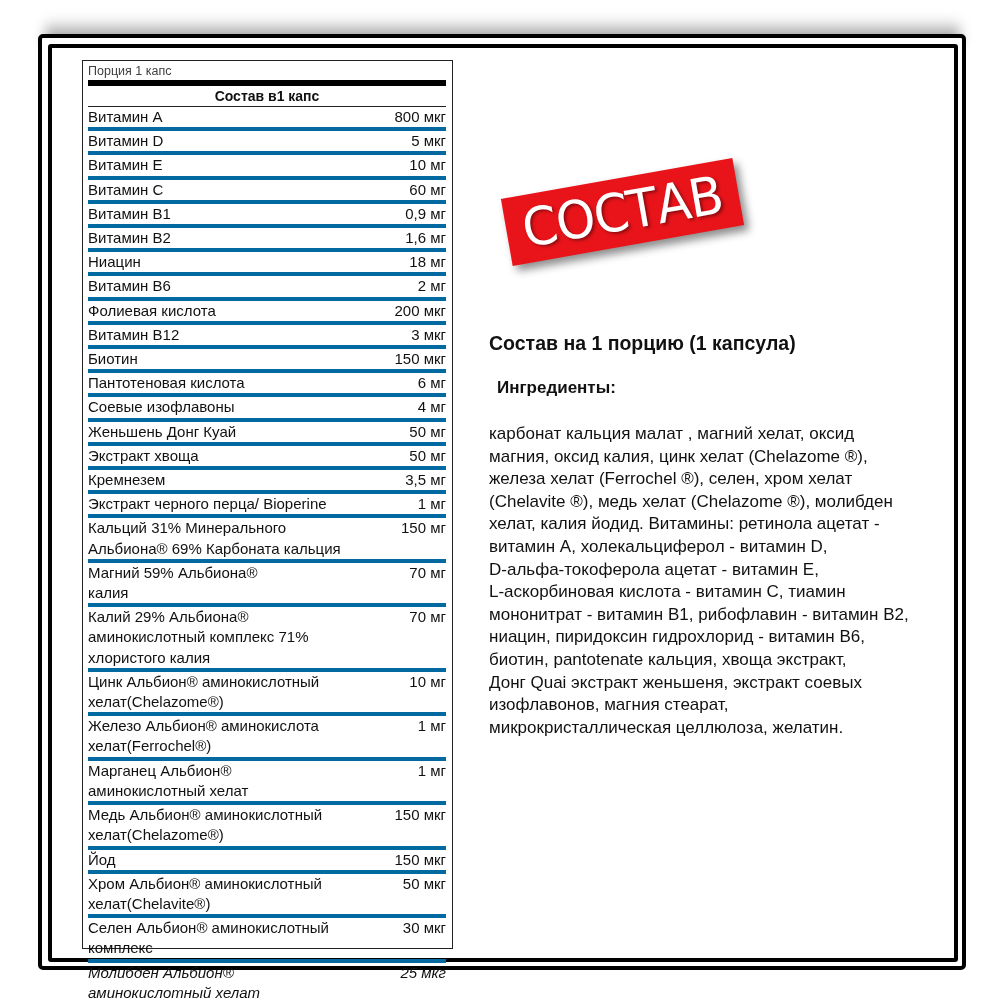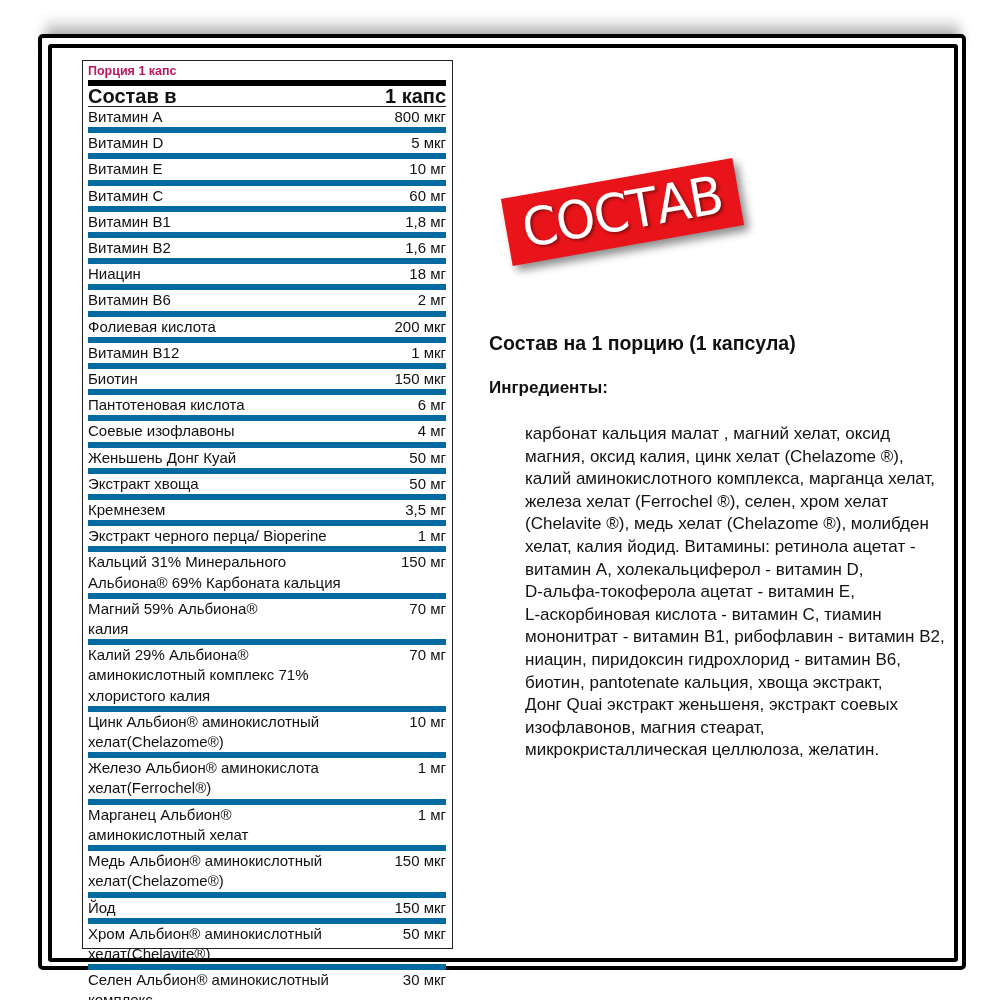--- a/index.html
+++ b/index.html
@@ -7,39 +7,39 @@
          font-family:"Liberation Sans", sans-serif; color:#111; }
   .shadow { position:absolute; left:45px; top:18px; width:915px; height:30px;
             background:linear-gradient(to bottom, rgba(255,255,255,0), rgba(0,0,0,0.55));
             filter:blur(6px); border-radius:8px; }
   .frame-outer { position:absolute; left:38px; top:34px; width:928px; height:936px;
                  border:4px solid #000; border-radius:5px; background:#fff; box-sizing:border-box; }
   .frame-inner { position:absolute; left:6px; top:6px; right:4px; bottom:4px;
                  border:4px solid #000; border-radius:3px; box-sizing:border-box; }
   .table { position:absolute; left:82px; top:60px; width:371px; height:889px;
            border:1.5px solid #222; box-sizing:border-box; padding:0 6px 0 5px; background:#fff; }
-  .serving { font-size:12.5px; color:#be185d; height:16px; line-height:20px; padding-top:0px;font-weight:bold; }
+  .serving { font-size:12.5px; color:#404040; height:16px; line-height:20px; padding-top:0px; }
   .thick { height:6px; background:#000; margin-top:3px; }
-  .hdr { display:flex; justify-content:space-between; font-weight:bold; font-size:20px;
+  .hdr { display:flex; justify-content:center; font-weight:bold; font-size:14px;
          height:20px; line-height:20px; border-bottom:1px solid #222; }
   .row { display:flex; justify-content:space-between; font-size:15px; line-height:20.2px;
-         border-bottom:6px solid #0369a1; }
+         border-bottom:4px solid #0369a1; }
   .row:last-child { border-bottom:none;font-style:italic; }
   .row .name { flex:1; padding-right:8px; }
   .row .val { white-space:nowrap; text-align:right; }
   .badge { position:absolute; left:505px; top:178px; width:235px; height:68px;
            background:#e8141a; transform:rotate(-10deg); box-shadow:4px 6px 8px rgba(0,0,0,0.45);
            display:flex; align-items:center; justify-content:center; }
   .badge span { color:#fff; font-size:50px; font-family:"DejaVu Sans", sans-serif; letter-spacing:-1px;
                 text-shadow:2px 2px 3px rgba(0,0,0,0.4); transform:scaleY(1.05); }
   .right { position:absolute; left:489px; top:0; width:440px; }
   .title { position:absolute; top:332px; font-size:19.5px; font-weight:bold; white-space:nowrap;text-align:right; }
-  .subtitle { position:absolute; top:378px; font-size:17px; font-weight:bold; white-space:nowrap; }
+  .subtitle { position:absolute; top:378px; font-size:17px; font-weight:bold; white-space:nowrap;margin-left:8px; }
   .body-text { position:absolute; top:423px; width:430px; font-size:17px; line-height:22.6px; }
-  .body-text div { white-space:nowrap;margin-left:36px; }
+  .body-text div { white-space:nowrap; }
 </style>
 </head>
 <body>
 
 <div class="shadow"></div>
 <div class="frame-outer">
   <div class="frame-inner"></div>
 </div>
 
 <div class="table">
@@ -71,21 +71,21 @@
       <div class="row">
         <div class="name">
           <div>Витамин C</div>
         </div>
         <div class="val">60 мг</div>
       </div>
       <div class="row">
         <div class="name">
           <div>Витамин B1</div>
         </div>
-        <div class="val">1,8 мг</div>
+        <div class="val">0,9 мг</div>
       </div>
       <div class="row">
         <div class="name">
           <div>Витамин B2</div>
         </div>
         <div class="val">1,6 мг</div>
       </div>
       <div class="row">
         <div class="name">
           <div>Ниацин</div>
@@ -101,21 +101,21 @@
       <div class="row">
         <div class="name">
           <div>Фолиевая кислота</div>
         </div>
         <div class="val">200 мкг</div>
       </div>
       <div class="row">
         <div class="name">
           <div>Витамин B12</div>
         </div>
-        <div class="val">1 мкг</div>
+        <div class="val">3 мкг</div>
       </div>
       <div class="row">
         <div class="name">
           <div>Биотин</div>
         </div>
         <div class="val">150 мкг</div>
       </div>
       <div class="row">
         <div class="name">
           <div>Пантотеновая кислота</div>
@@ -235,21 +235,20 @@
 <div class="badge">
   <span>СОСТАВ</span>
 </div>
 
 <div class="right">
   <div class="title">Состав на 1 порцию (1 капсула)</div>
   <div class="subtitle">Ингредиенты:</div>
   <div class="body-text" id="body">
       <div>карбонат кальция малат , магний хелат, оксид</div>
       <div>магния, оксид калия, цинк хелат (Chelazome ®),</div>
-      <div>калий аминокислотного комплекса, марганца хелат,</div>
       <div>железа хелат (Ferrochel ®), селен, хром хелат</div>
       <div>(Chelavite ®), медь хелат (Chelazome ®), молибден</div>
       <div>хелат, калия йодид. Витамины: ретинола ацетат -</div>
       <div>витамин A, холекальциферол - витамин D,</div>
       <div>D-альфа-токоферола ацетат - витамин E,</div>
       <div>L-аскорбиновая кислота - витамин C, тиамин</div>
       <div>мононитрат - витамин B1, рибофлавин - витамин B2,</div>
       <div>ниацин, пиридоксин гидрохлорид - витамин B6,</div>
       <div>биотин, pantotenate кальция, хвоща экстракт,</div>
       <div>Донг Quai экстракт женьшеня, экстракт соевых</div>

